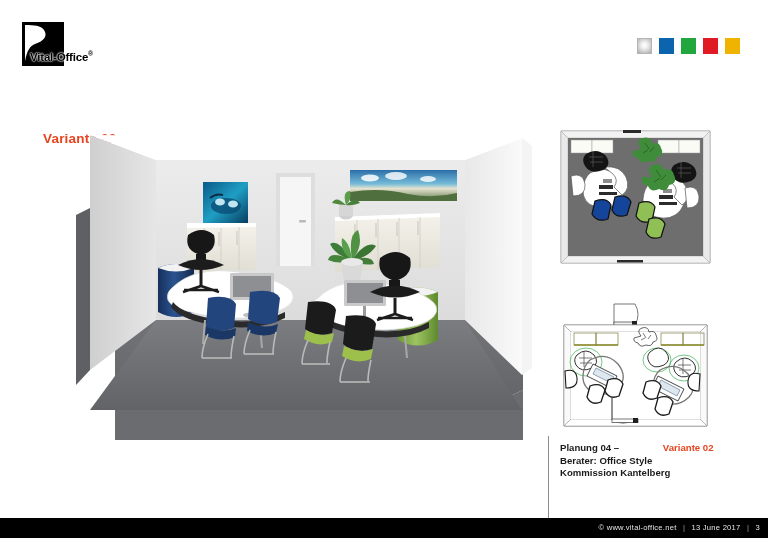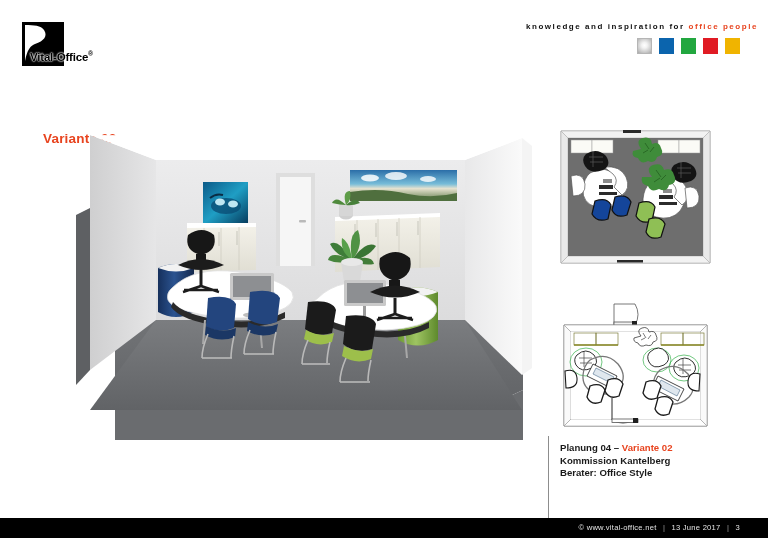--- a/index.html
+++ b/index.html
@@ -32,25 +32,25 @@
   
   .plan{position:absolute;}
   #plan-top{left:557px;top:127px;width:157px;height:140px;}
   #plan-bottom{left:557px;top:288px;width:157px;height:142px;}
   .plan svg{display:block;}
 
   #divider{position:absolute;left:548px;top:436px;width:1px;height:82px;background:#8d8d8d;}
 
   #caption{position:absolute;left:560px;top:442px;width:200px;
            font-size:9.6px;font-weight:bold;color:#1a1a1a;line-height:12.6px;}
-  #caption .accent{color:#e8441f;}
+  #caption .accent{color:#e8441f;margin-left:41px;}
 
   
   #footer{position:absolute;left:0;top:518px;width:768px;height:20px;background:#000;}
-  #footer-text{position:absolute;right:28px;top:0;height:20px;line-height:20px;
+  #footer-text{position:absolute;right:8px;top:0;height:20px;line-height:20px;
                font-size:7.6px;color:#e4e4e4;letter-spacing:0.25px;white-space:nowrap;}
   #footer-text .sep{color:#999;padding:0 4px;}
 </style>
 </head>
 <body>
 
 <div id="header">
 
   <div id="logo">
     <div id="logo-mark">
@@ -59,24 +59,20 @@
         <path d="M3 3 L3 41 C3 41 4 25 13 22 C22 19 26 14 22 8 C19 3.5 12 3 3 3 Z" fill="#ffffff"></path>
         <path d="M3 41 C3 41 6 27 15 24 C25 21 30 15 26 8 C24 4 18 3 13 3 L30 3 L30 41 Z" fill="#000"></path>
         <circle cx="14" cy="12" r="6.5" fill="#ffffff"></circle>
       </svg>
     </div>
     <div id="logo-text">
       <span>Vital-Office</span><span class="reg">®</span>
     </div>
   </div>
 
-  <div id="tagline">
-    <span>knowledge and inspiration for</span>
-    <span class="accent">office people</span>
-  </div>
 
   <div id="swatches">
     <div class="swatch s-silver"></div>
     <div class="swatch" style="background: rgb(11, 100, 173);"></div>
     <div class="swatch" style="background: rgb(34, 167, 63);"></div>
     <div class="swatch" style="background: rgb(224, 27, 36);"></div>
     <div class="swatch" style="background: rgb(240, 180, 0);"></div>
   </div>
 </div>
 
@@ -416,22 +412,22 @@
     <path d="M89,94 q11,-4 15,4 l-4,12 q-10,4 -14,-5 Z" stroke="#1a1a1a" stroke-width="1.3" fill="#fff"></path>
     <path d="M101,110 q11,-4 15,4 l-4,12 q-10,4 -14,-5 Z" stroke="#1a1a1a" stroke-width="1.3" fill="#fff"></path>
   </g>
 </svg>
 </div>
 
 <div id="divider"></div>
 
 <div id="caption">
   <div><span>Planung 04 – </span><span class="accent">Variante 02</span></div>
+  <div>Berater: Office Style</div>
   <div>Kommission Kantelberg</div>
-  <div>Berater: Office Style</div>
 </div>
 
 <div id="footer">
   <div id="footer-text">
     <span>©</span>
     <span>www.vital-office.net</span>
     <span class="sep">|</span>
     <span>13 June 2017</span>
     <span class="sep">|</span>
     <span>3</span>

